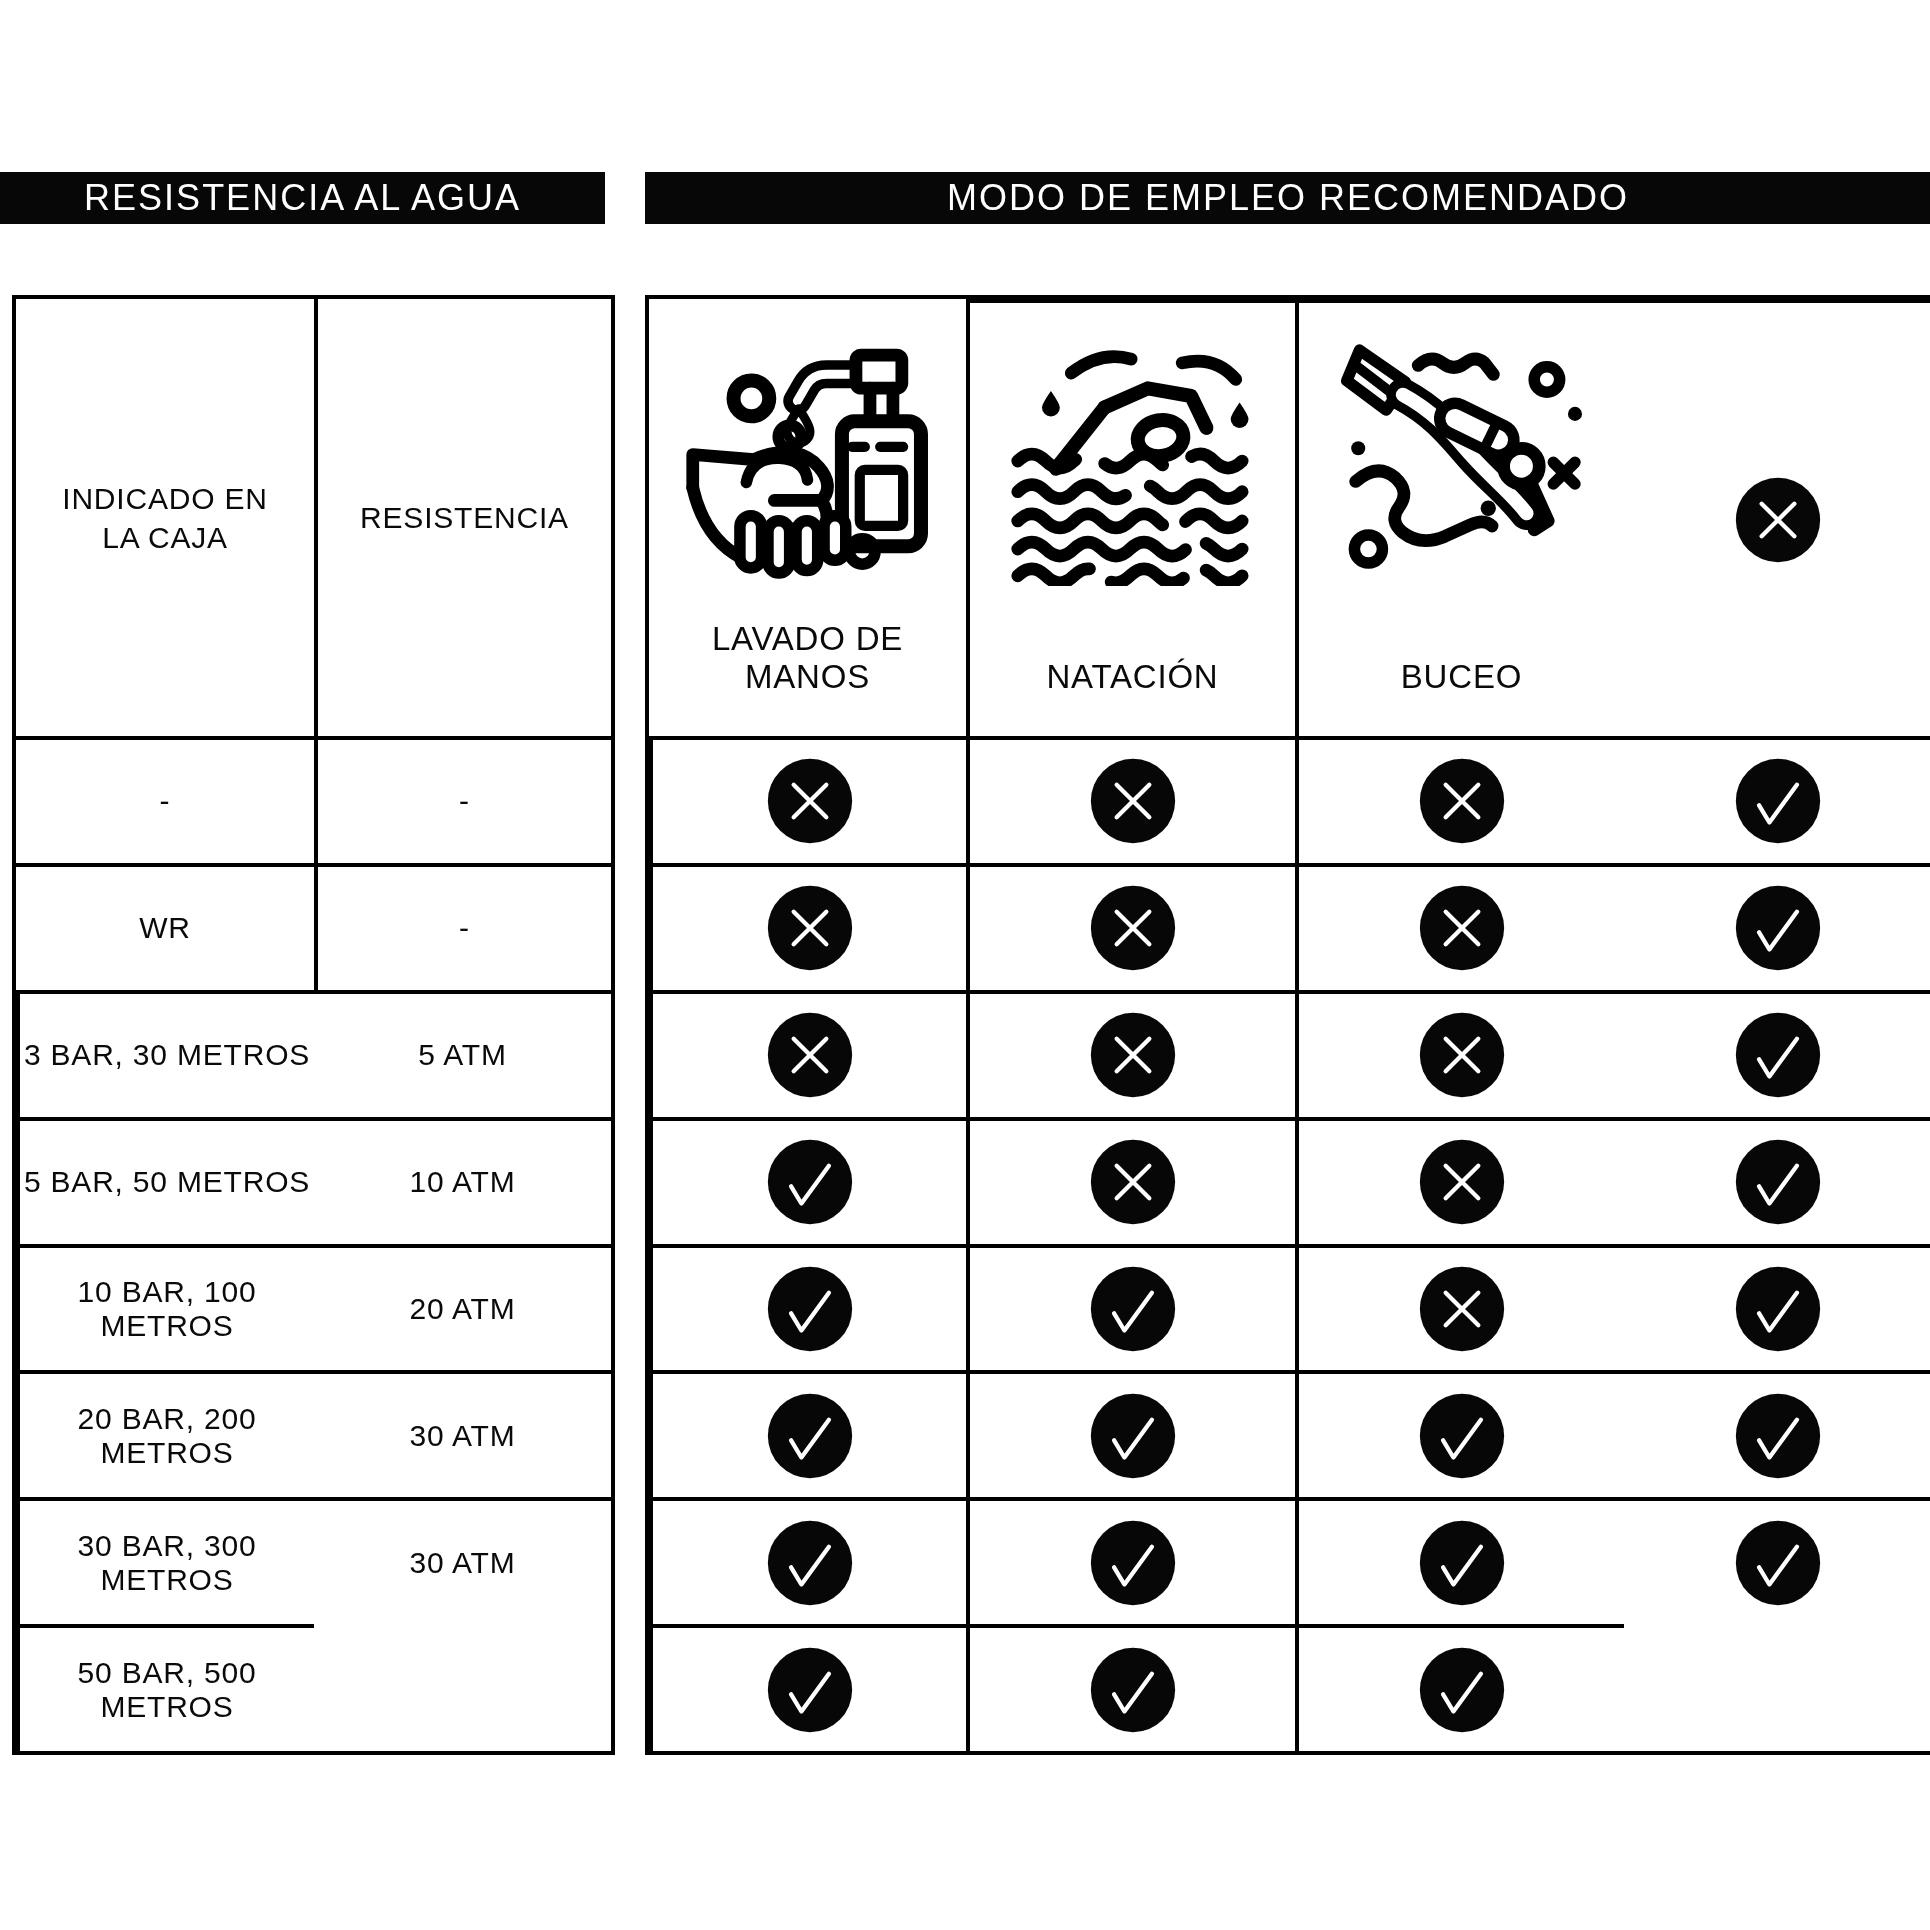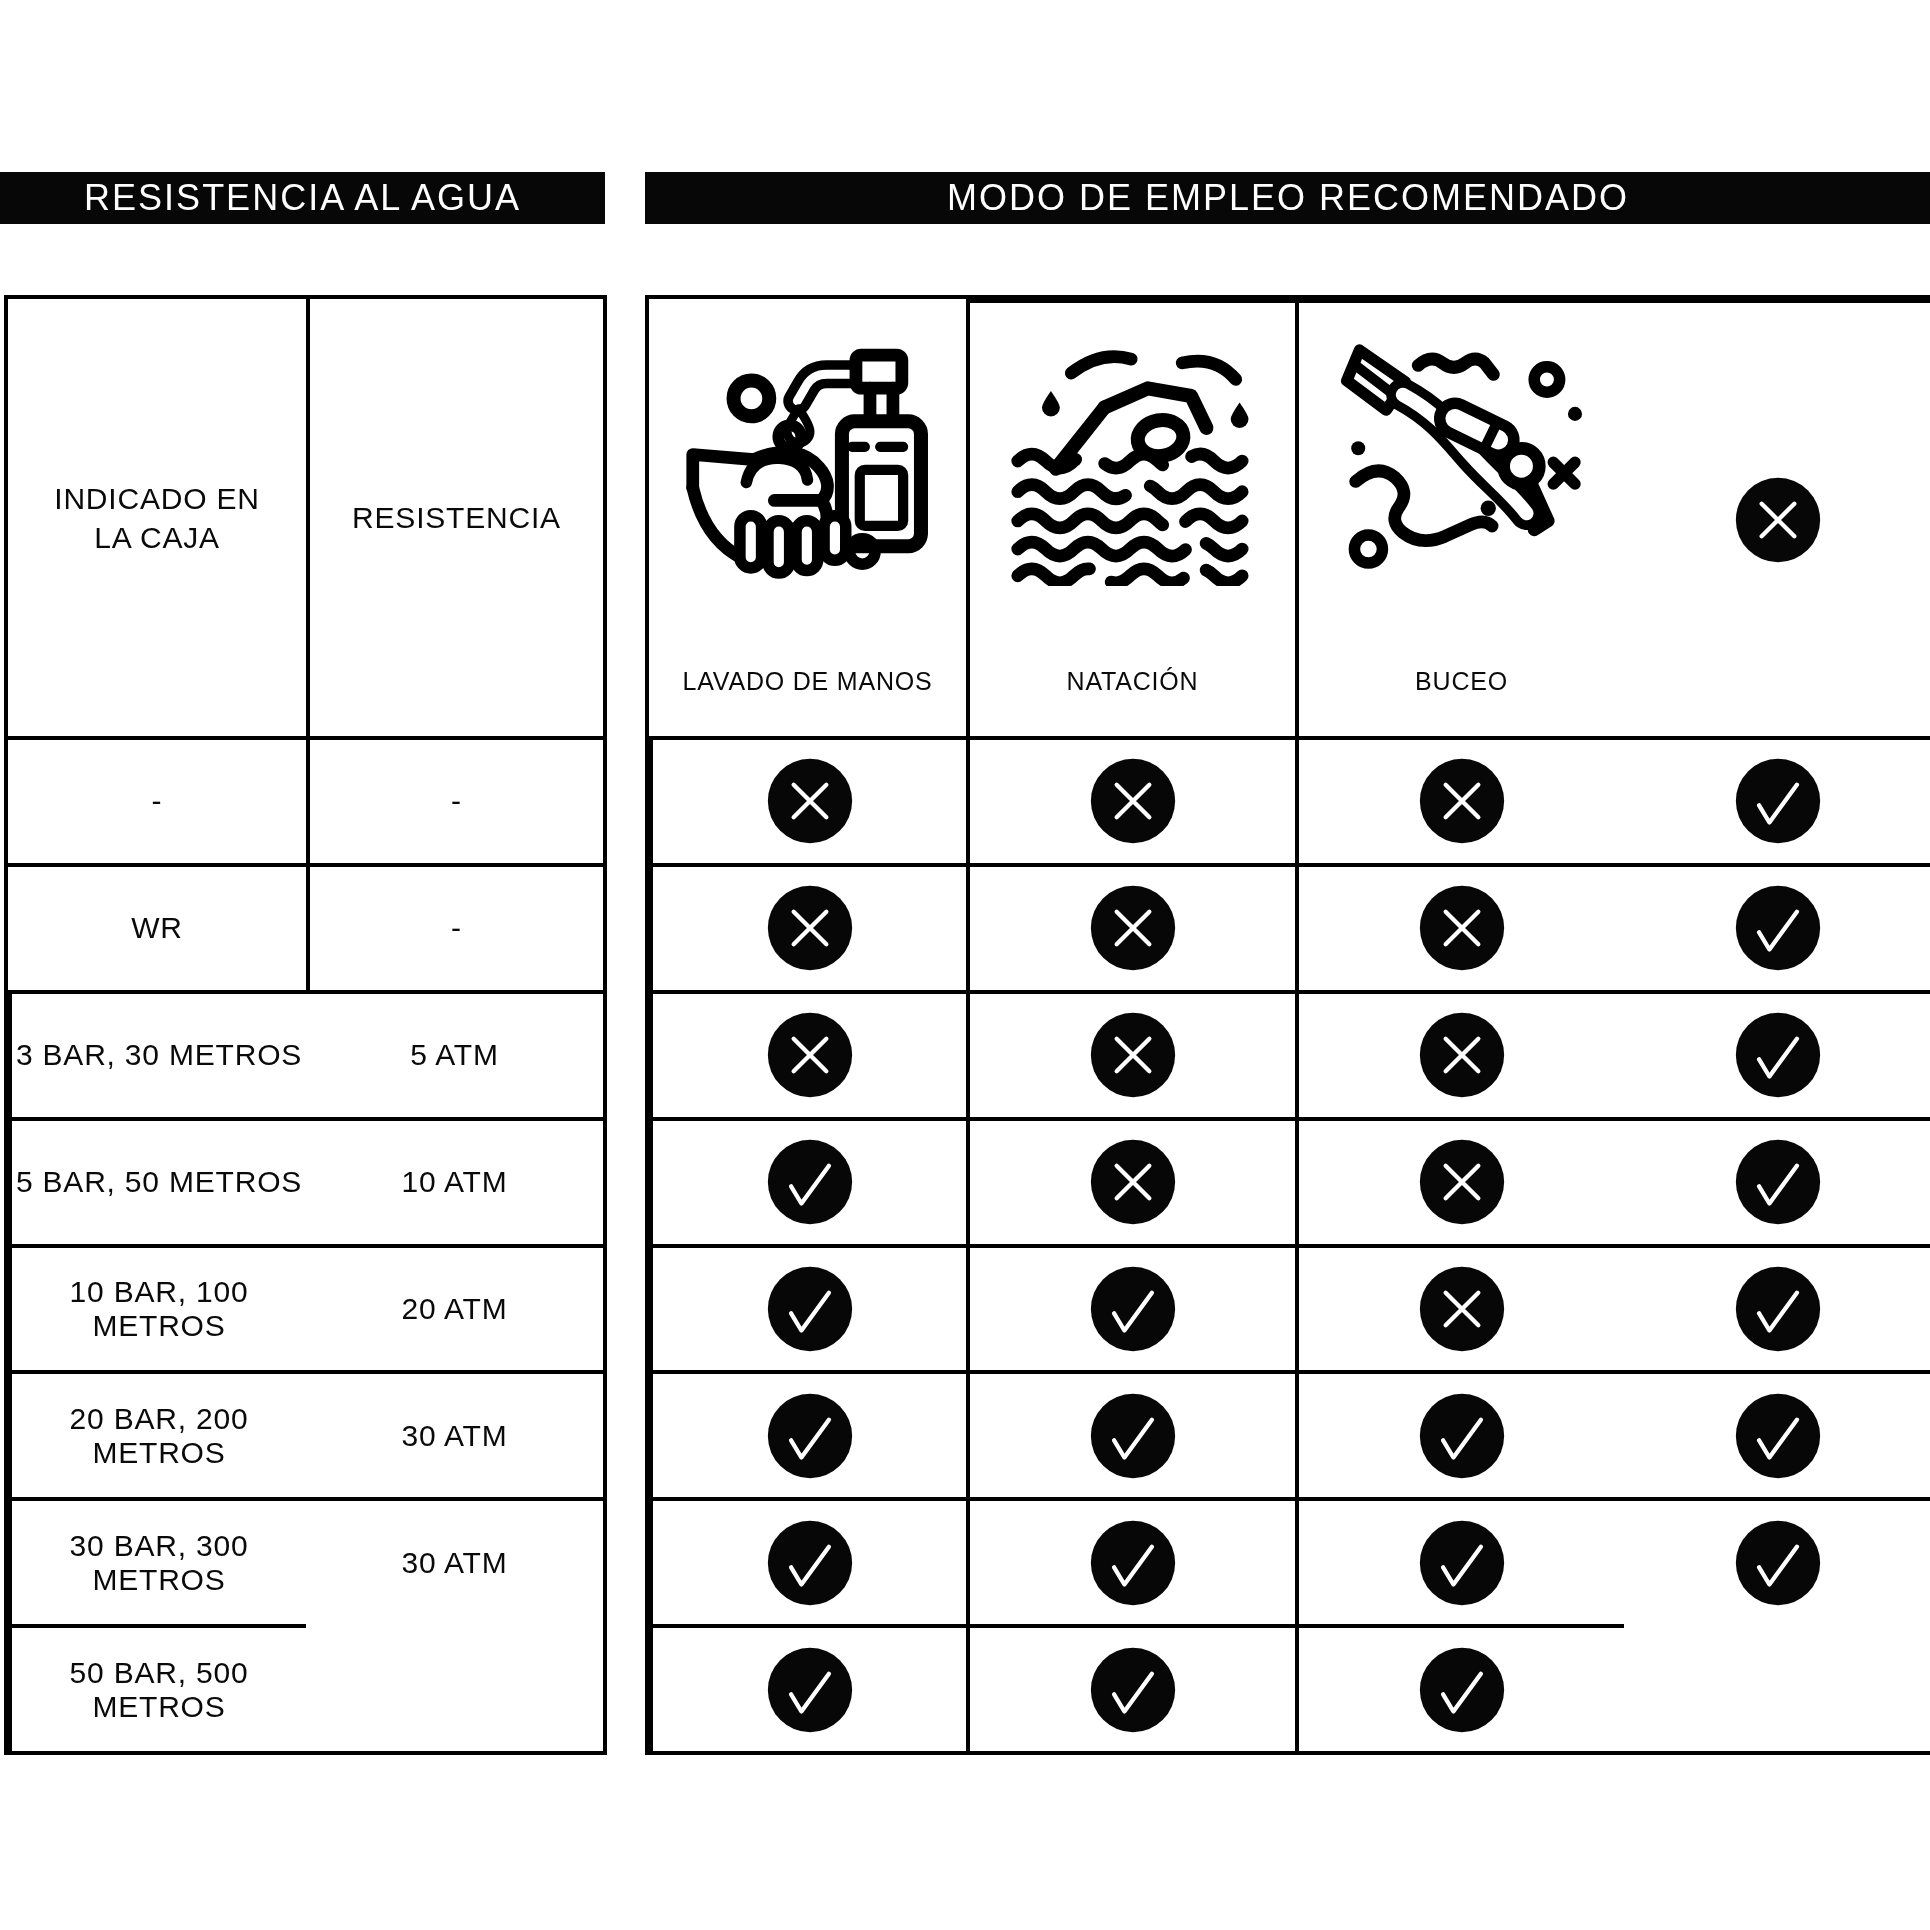--- a/index.html
+++ b/index.html
@@ -7,37 +7,37 @@
         font-family:"Liberation Sans",sans-serif;color:#0a0a0a;}
   
   .bar{position:absolute;top:172px;height:52px;background:#070707;display:flex;
        align-items:center;justify-content:center;}
   .bar-left{left:0;width:605px;}
   .bar-right{left:645px;width:1286px;text-align:right;}
   .bar-title{color:#ffffff;font-size:36px;letter-spacing:2px;font-weight:400;}
   
   .table{position:absolute;top:295px;height:1460px;display:grid;box-sizing:border-box;
          border:4px solid #000;background:#fff;}
-  .lt{left:4px;width:603px;grid-template-columns:298px 1fr;
+  .lt{left:12px;width:603px;grid-template-columns:298px 1fr;
       grid-template-rows:437px repeat(8,1fr);}
   .rt{left:645px;width:1286px;border-right:none;
       grid-template-columns:317px 329px 329px 1fr;
       grid-template-rows:437px repeat(8,1fr);}
   .cell{box-sizing:border-box;display:flex;align-items:center;justify-content:center;
         border-left:4px solid #000;border-top:4px solid #000;}
   .cell.fc{border-left:none;}
   .cell.fr{border-top:none;}
   .hdr-label{font-size:30px;letter-spacing:0.8px;text-align:center;width:249px;line-height:1.3;}
   .val{font-size:30px;letter-spacing:0.8px;text-align:center;}
   
   .hcell{flex-direction:column;justify-content:flex-start;}
   .iconbox{margin-top:24px;width:263px;height:263px;display:flex;align-items:center;
            justify-content:center;}
   .iconbox svg{width:255px;height:255px;}
-  .collabel{margin-top:auto;margin-bottom:40px;font-size:25px;letter-spacing:0.8px;text-align:center;}
+  .collabel{margin-top:auto;margin-bottom:40px;font-size:33px;letter-spacing:0.8px;text-align:center;}
   
   .mark{width:86px;height:86px;}
   .mark svg{width:86px;height:86px;display:none;}
   .mark.m-check .sym-check{display:block;}
   .mark.m-cross .sym-cross{display:block;}
 </style>
 </head>
 <body>
 
 <div class="page">

